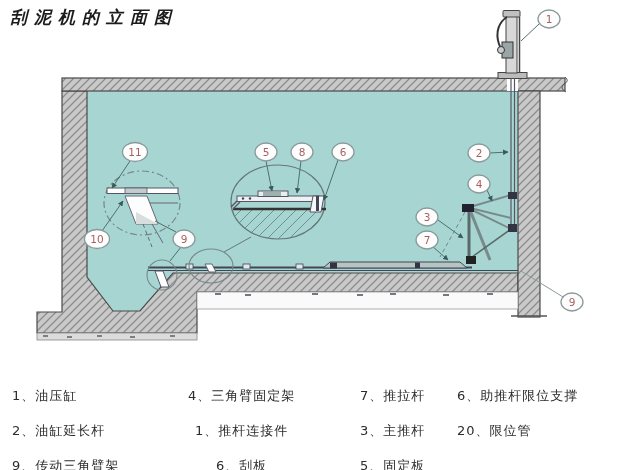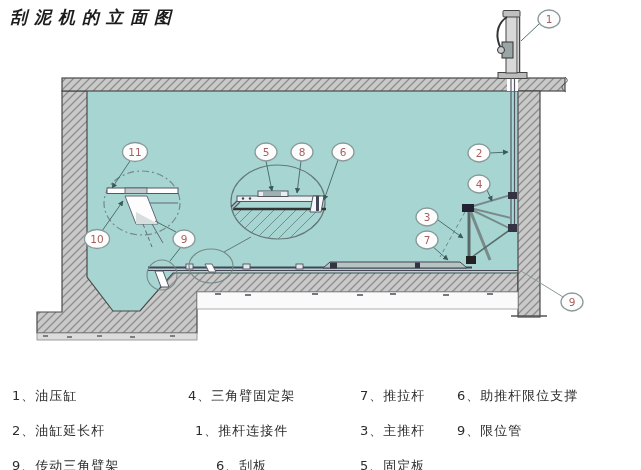--- a/index.html
+++ b/index.html
@@ -236,17 +236,17 @@
       <div class="li">1、推杆连接件</div>
       <div class="li">6、刮板</div>
     </div>
     <div class="legend-col" id="col3">
       <div class="li">7、推拉杆</div>
       <div class="li">3、主推杆</div>
       <div class="li">5、固定板</div>
     </div>
     <div class="legend-col" id="col4">
       <div class="li">6、助推杆限位支撑</div>
-      <div class="li">9、限位管</div>
+      <div class="li">20、限位管</div>
     </div>
   </div>
 
 </div>
 
 </body></html>

